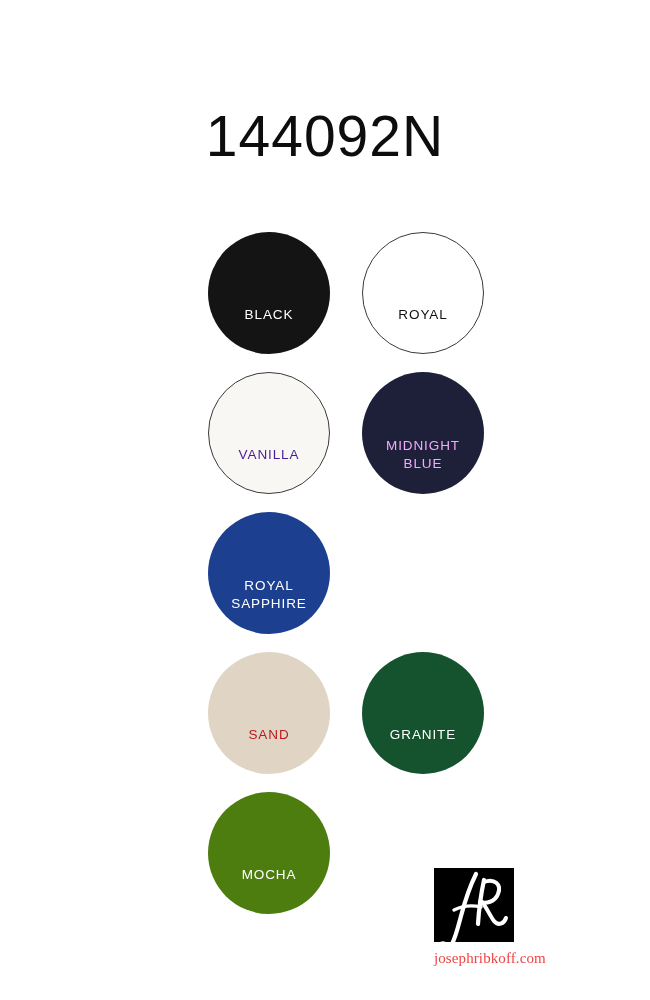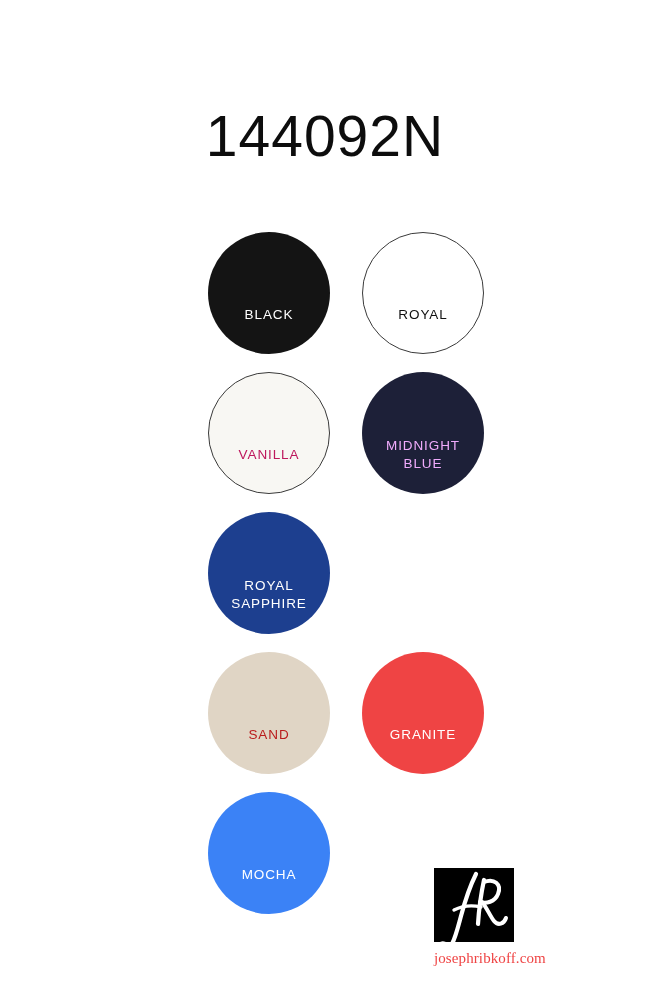--- a/index.html
+++ b/index.html
@@ -134,21 +134,21 @@
       </div>
       <div class="swatch-cell">
         <div class="swatch" style="background: rgb(255, 255, 255); color: rgb(17, 17, 17); border: 1px solid rgb(58, 58, 58);">
           <span class="swatch-label">ROYAL</span>
         </div>
       </div>
     </div>
 
     <div class="swatch-row">
       <div class="swatch-cell">
-        <div class="swatch" style="background: rgb(248, 247, 243); color: #be185d; border: 1px solid rgb(58, 58, 58);">
+        <div class="swatch" style="background: rgb(248, 247, 243); color: #4c1d95; border: 1px solid rgb(58, 58, 58);">
           <span class="swatch-label">VANILLA</span>
         </div>
       </div>
       <div class="swatch-cell">
         <div class="swatch" style="background: rgb(29, 32, 56); color: #f0abfc;">
           <span class="swatch-label">MIDNIGHT
 BLUE</span>
         </div>
       </div>
     </div>
@@ -162,29 +162,29 @@
       </div>
     </div>
 
     <div class="swatch-row">
       <div class="swatch-cell">
         <div class="swatch" style="background: rgb(224, 213, 197); color: #b91c1c;">
           <span class="swatch-label">SAND</span>
         </div>
       </div>
       <div class="swatch-cell">
-        <div class="swatch" style="background: #ef4444; color: rgb(255, 255, 255);">
+        <div class="swatch" style="background: #14532d; color: rgb(255, 255, 255);">
           <span class="swatch-label">GRANITE</span>
         </div>
       </div>
     </div>
 
     <div class="swatch-row">
       <div class="swatch-cell">
-        <div class="swatch" style="background: #3b82f6; color: rgb(255, 255, 255);">
+        <div class="swatch" style="background: #4d7c0f; color: rgb(255, 255, 255);">
           <span class="swatch-label">MOCHA</span>
         </div>
       </div>
       <div class="swatch-cell empty"></div>
     </div>
 
   </div>
 
   <div class="brand">
     <div class="logo-mark">

